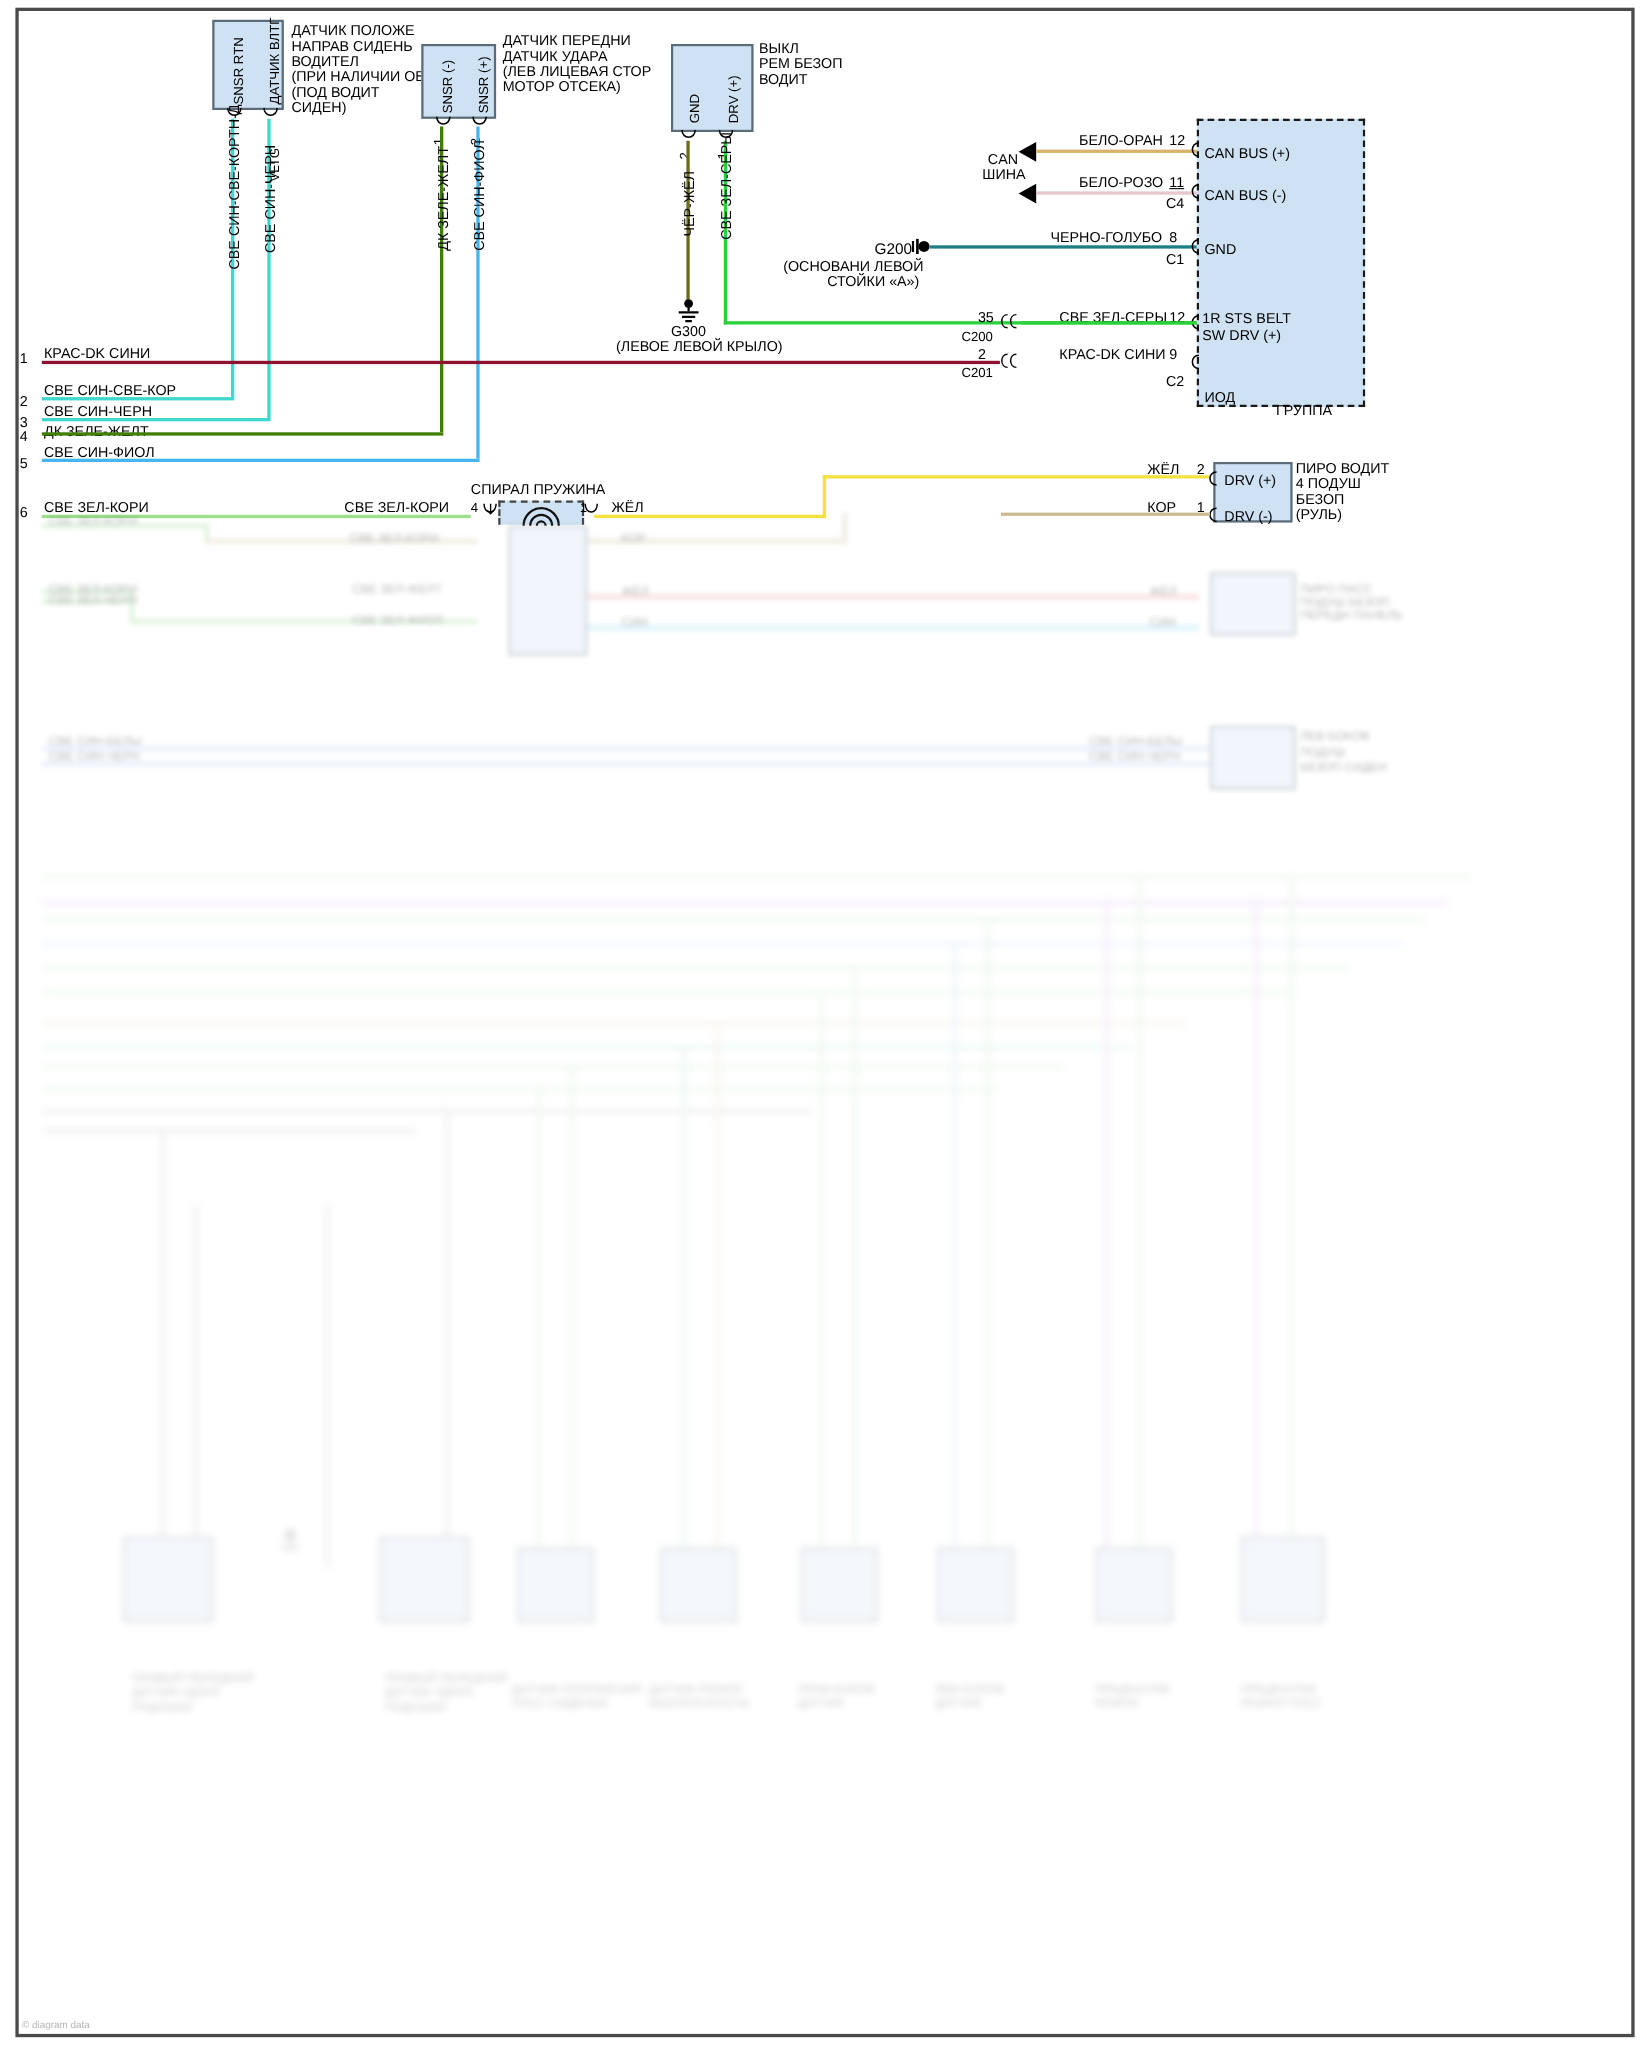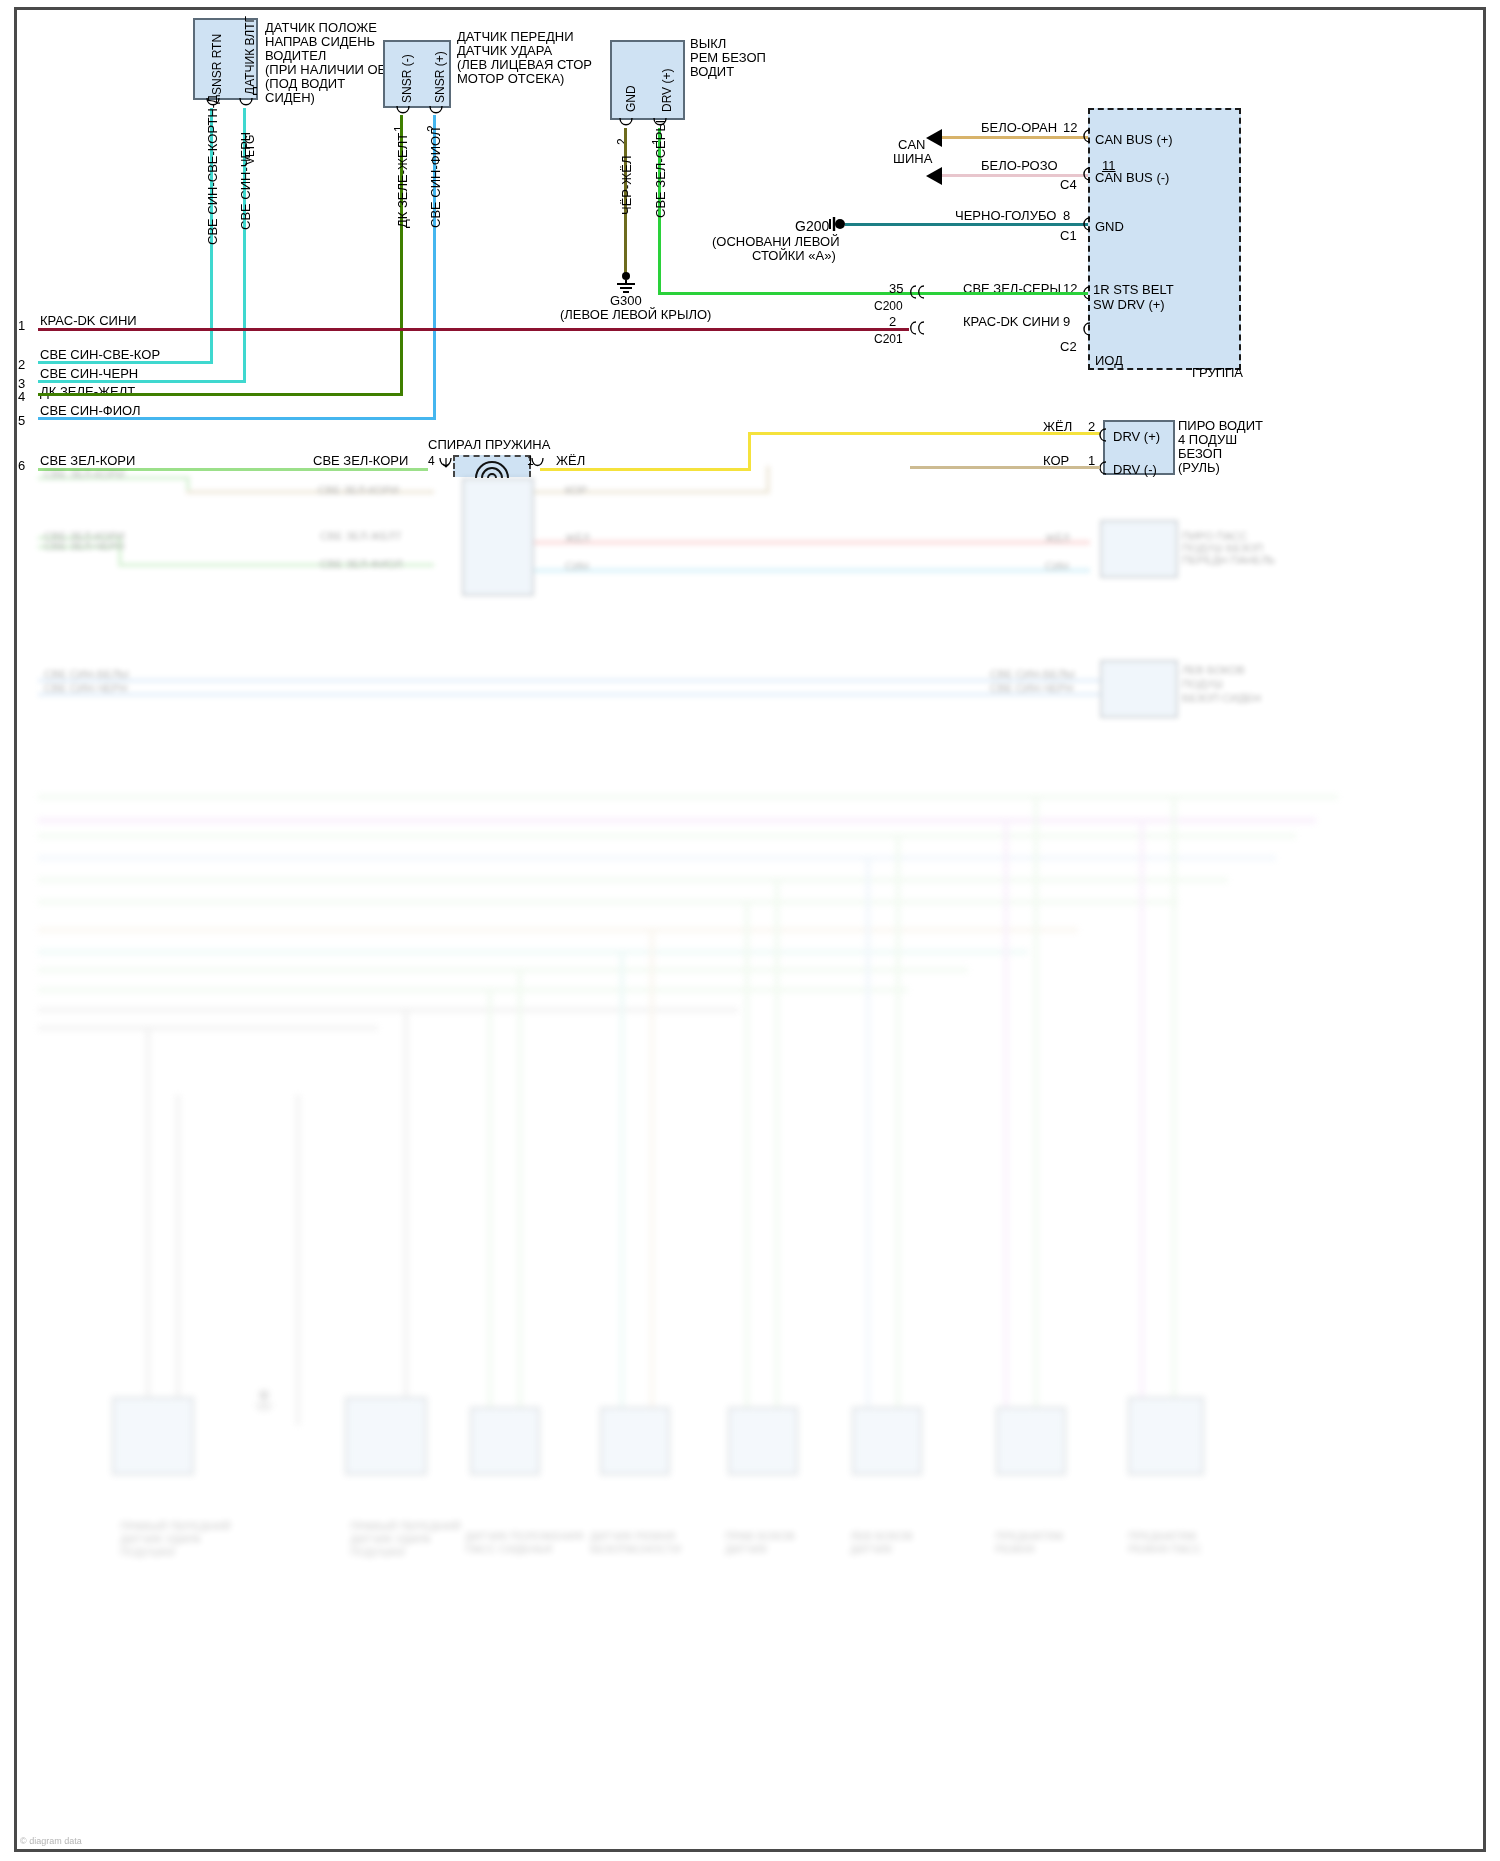--- a/index.html
+++ b/index.html
@@ -122,31 +122,31 @@
     <div class="w" style="left:845px;top:223px;width:243px;height:3px;background:#1d7f85;"></div>
 
     <div class="lbl" style="left:898px;top:137px;">CAN</div>
     <div class="lbl" style="left:893px;top:151px;">ШИНА</div>
     <div class="arrow" style="left:926px;top:129px;"></div>
     <div class="arrow" style="left:926px;top:167px;"></div>
     <div class="w" style="left:942px;top:136px;width:146px;height:3px;background:#d8b36a;"></div>
     <div class="w" style="left:942px;top:174px;width:146px;height:3px;background:#e8c6cd;"></div>
 
     <div class="box dashed" style="left:1088px;top:108px;width:153px;height:262px;"></div>
-    <div class="lbl" style="left:1192px;top:365px;">ГРУППА</div>
+    <div class="lbl" style="left:1160px;top:365px;">ГРУППА</div>
 
     <div class="lbl" style="left:981px;top:120px;">БЕЛО-ОРАН</div>
     <div class="num" style="left:1063px;top:120px;">12</div>
     <svg class="w" style="left:1080px;top:129px;" width="12" height="16">
         <path d="M10 1 C2 1, 2 13, 10 13" fill="none" stroke="#000" stroke-width="1.4"></path>
       </svg>
     <div class="lbl" style="left:1095px;top:132px;">CAN BUS (+)</div>
 
     <div class="lbl" style="left:981px;top:158px;">БЕЛО-РОЗО</div>
-    <div class="num" style="left:1102px;top:158px;text-decoration:underline;">11</div>
+    <div class="num" style="left:1063px;top:158px;text-decoration:underline;">11</div>
     <svg class="w" style="left:1080px;top:167px;" width="12" height="16">
         <path d="M10 1 C2 1, 2 13, 10 13" fill="none" stroke="#000" stroke-width="1.4"></path>
       </svg>
     <div class="lbl" style="left:1095px;top:170px;">CAN BUS (-)</div>
     <div class="lbl" style="left:1060px;top:177px;">C4</div>
 
     <div class="lbl" style="left:955px;top:208px;">ЧЕРНО-ГОЛУБО</div>
     <div class="num" style="left:1063px;top:208px;">8</div>
     <svg class="w" style="left:1080px;top:217px;" width="12" height="16">
         <path d="M10 1 C2 1, 2 13, 10 13" fill="none" stroke="#000" stroke-width="1.4"></path>

